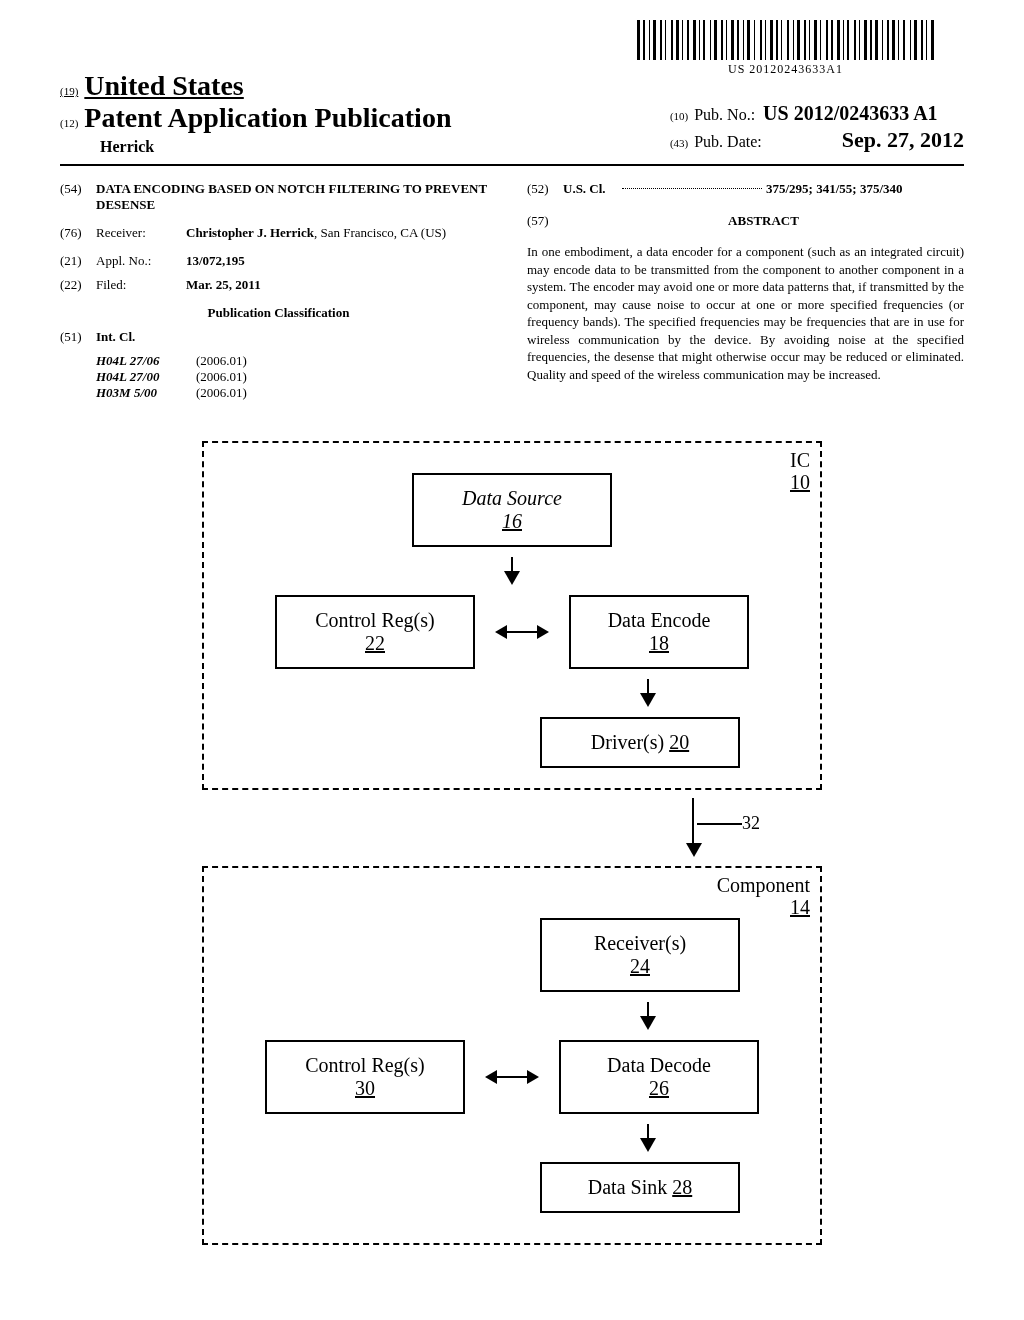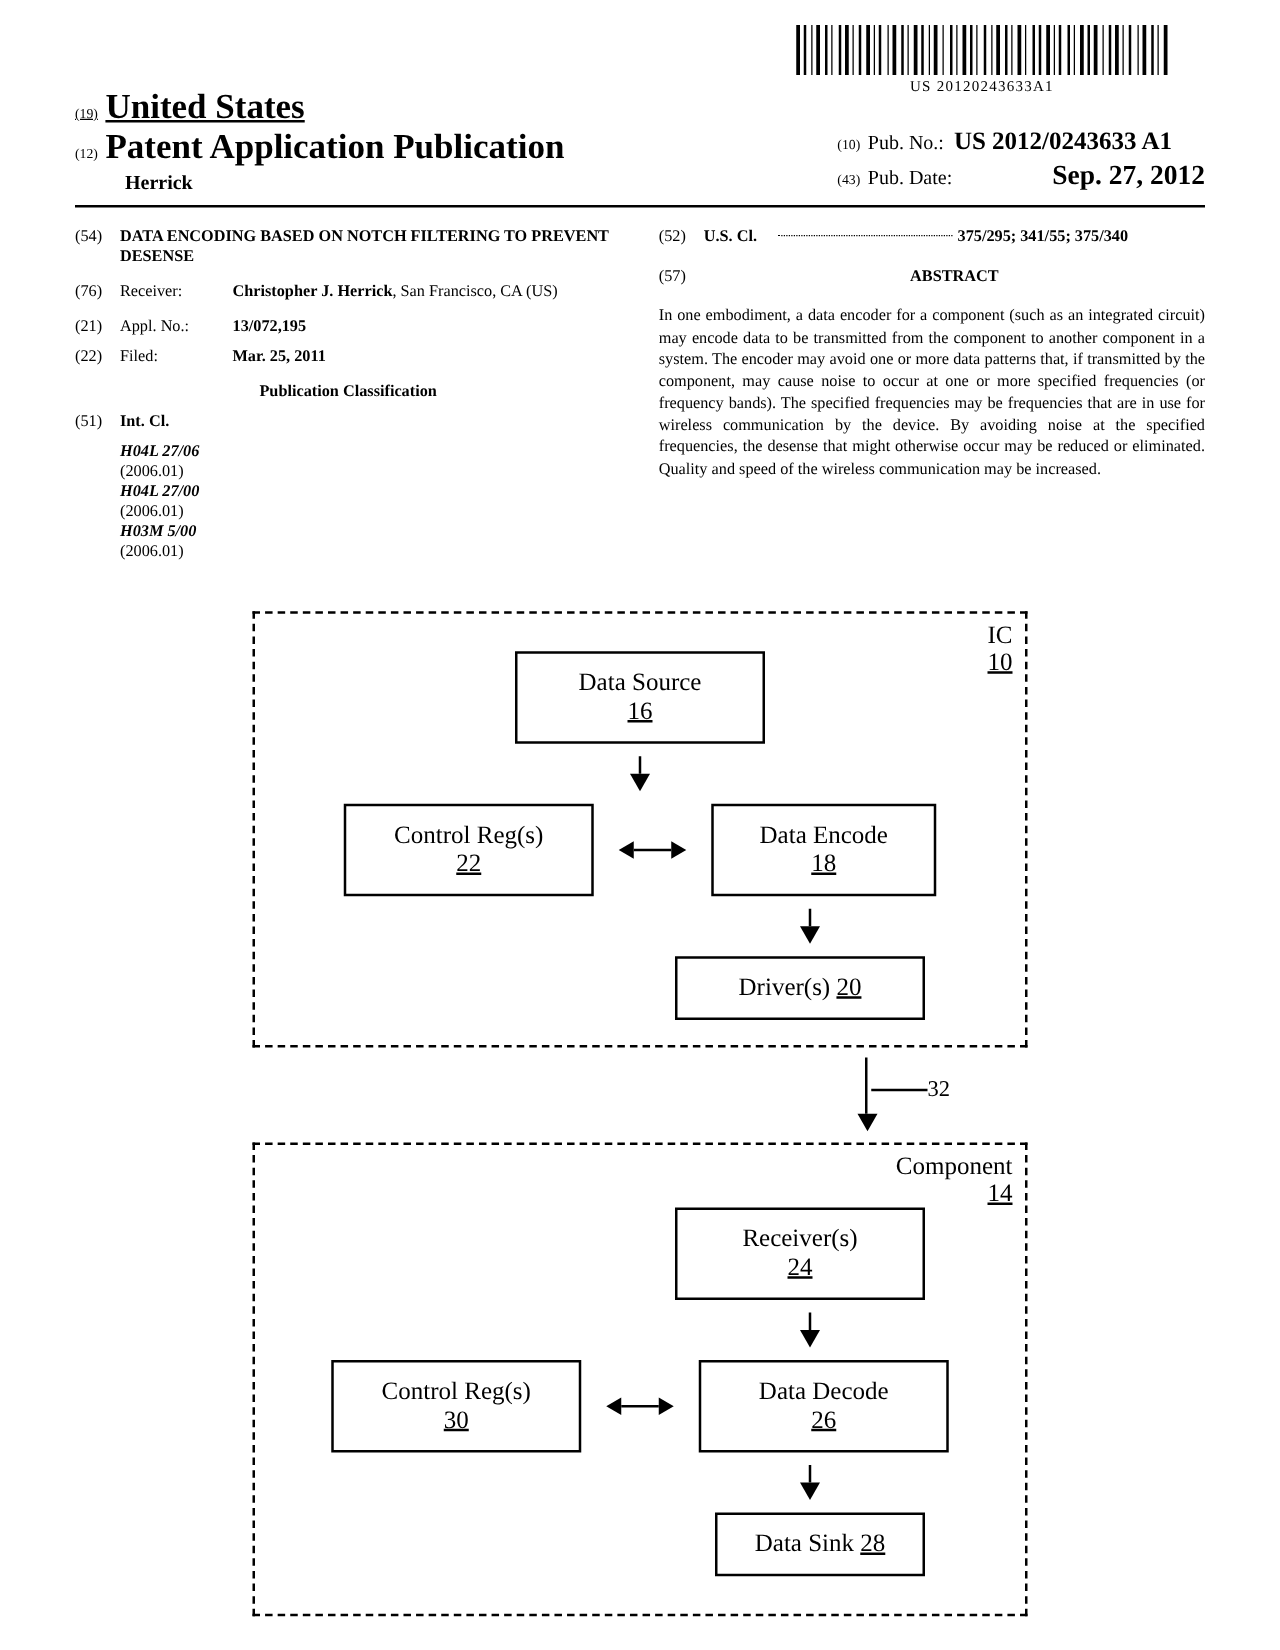--- a/index.html
+++ b/index.html
@@ -114,21 +114,20 @@
     }
     .bold { font-weight: bold; }
     .section-title {
       font-weight: bold;
       text-align: center;
       margin: 12px 0 8px;
     }
     .intcl-row {
       display: flex;
       margin-left: 36px;
-      flex-direction: column;
     }
     .intcl-code {
       width: 100px;
       font-style: italic;
       font-weight: bold;
     }
     .abstract-title {
       font-weight: bold;
       text-align: center;
       margin-bottom: 6px;
@@ -255,20 +254,21 @@
       position: absolute;
       left: 50%;
       top: 25px;
       width: 45px;
       height: 2px;
       background: black;
       transform: translateX(185px);
     }
     .right-align-block {
       margin-left: 270px;
+      font-style: italic;
     }
   </style>
 </head>
 <body>
 
 <div class="barcode-area">
   <div class="barcode">
     <span style="width:3px"></span>
       <span style="width:1px;background:white"></span>
     <span style="width:2px"></span>
@@ -553,18 +553,18 @@
         <span class="num">26</span>
       </div>
     </div>
 
     <div class="arrow-container-v" style="margin-left:272px">
         <div class="arrow-line-v" style="height:14px"></div>
         <div class="arrow-down"></div>
       </div>
 
     <div class="diagram-row" style="justify-content:flex-end;margin-right:60px">
-      <div class="block" style="width:168px">
+      <div class="block" style="width:200px">
         <span>Data Sink</span> <span class="num">28</span>
       </div>
     </div>
   </div>
 </div>
 
 </body></html>

